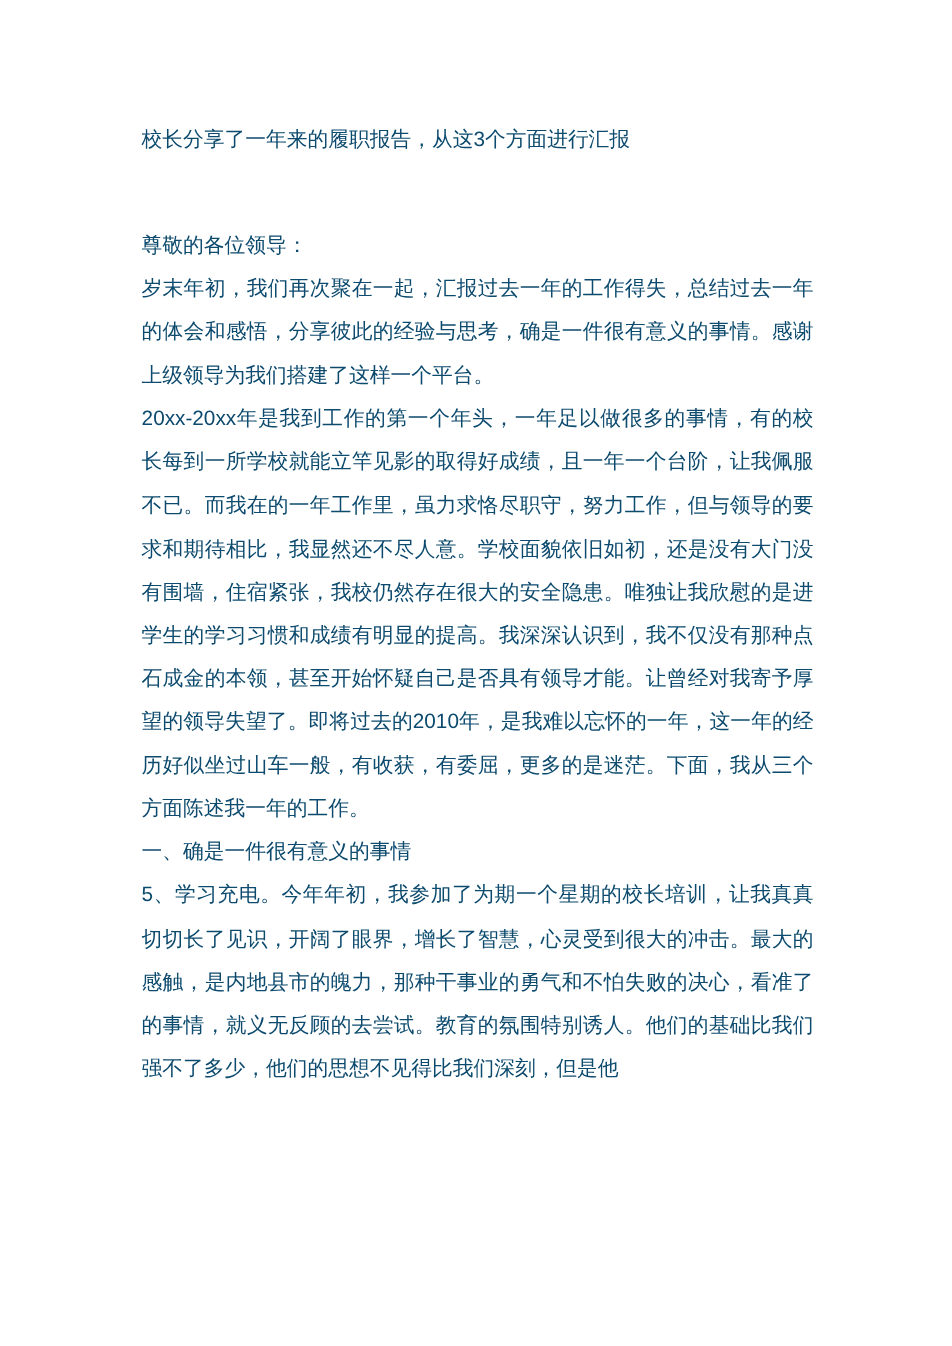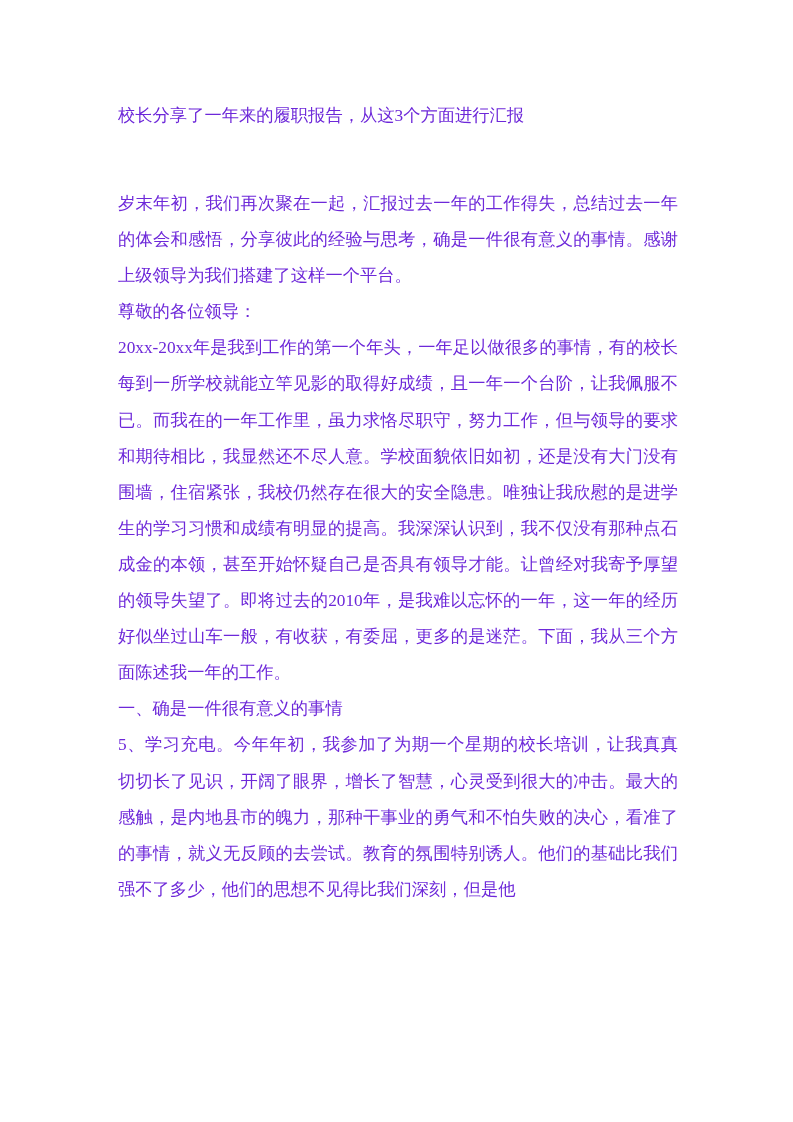--- a/index.html
+++ b/index.html
@@ -2,35 +2,35 @@
 <html><head>
   <meta charset="utf-8">
   <style>
     html, body { margin: 0; padding: 0; background: #ffffff; }
     body { width: 793px; height: 1122px; position: relative; overflow: hidden; }
     .page {
       position: absolute;
       left: 118px;
       top: 100px;
       width: 560px;
-      font-family: Liberation Serif, serif;
-      color: #6d28d9;
+      font-family: Liberation Sans, sans-serif;
+      color: #0c4a6e;
       font-size: 17.3px;
       line-height: 36.1px;
       text-align: justify;
       text-justify: inter-character;
     }
     .title { margin: 0; font-size: 17.3px; font-weight: normal; line-height: 32px; }
     .gap { height: 54px; }
     p { margin: 0; }
   </style>
 </head>
 <body>
 
 <div class="page">
   <h1 class="title">校长分享了一年来的履职报告，从这3个方面进行汇报</h1>
   <div class="gap"></div>
+  <p>尊敬的各位领导：</p>
   <p>岁末年初，我们再次聚在一起，汇报过去一年的工作得失，总结过去一年的体会和感悟，分享彼此的经验与思考，确是一件很有意义的事情。感谢上级领导为我们搭建了这样一个平台。</p>
-  <p>尊敬的各位领导：</p>
   <p>20xx-20xx年是我到工作的第一个年头，一年足以做很多的事情，有的校长每到一所学校就能立竿见影的取得好成绩，且一年一个台阶，让我佩服不已。而我在的一年工作里，虽力求恪尽职守，努力工作，但与领导的要求和期待相比，我显然还不尽人意。学校面貌依旧如初，还是没有大门没有围墙，住宿紧张，我校仍然存在很大的安全隐患。唯独让我欣慰的是进学生的学习习惯和成绩有明显的提高。我深深认识到，我不仅没有那种点石成金的本领，甚至开始怀疑自己是否具有领导才能。让曾经对我寄予厚望的领导失望了。即将过去的2010年，是我难以忘怀的一年，这一年的经历好似坐过山车一般，有收获，有委屈，更多的是迷茫。下面，我从三个方面陈述我一年的工作。</p>
   <p>一、确是一件很有意义的事情</p>
   <p>5、学习充电。今年年初，我参加了为期一个星期的校长培训，让我真真切切长了见识，开阔了眼界，增长了智慧，心灵受到很大的冲击。最大的感触，是内地县市的魄力，那种干事业的勇气和不怕失败的决心，看准了的事情，就义无反顾的去尝试。教育的氛围特别诱人。他们的基础比我们强不了多少，他们的思想不见得比我们深刻，但是他</p>
 </div>
 
 </body></html>

